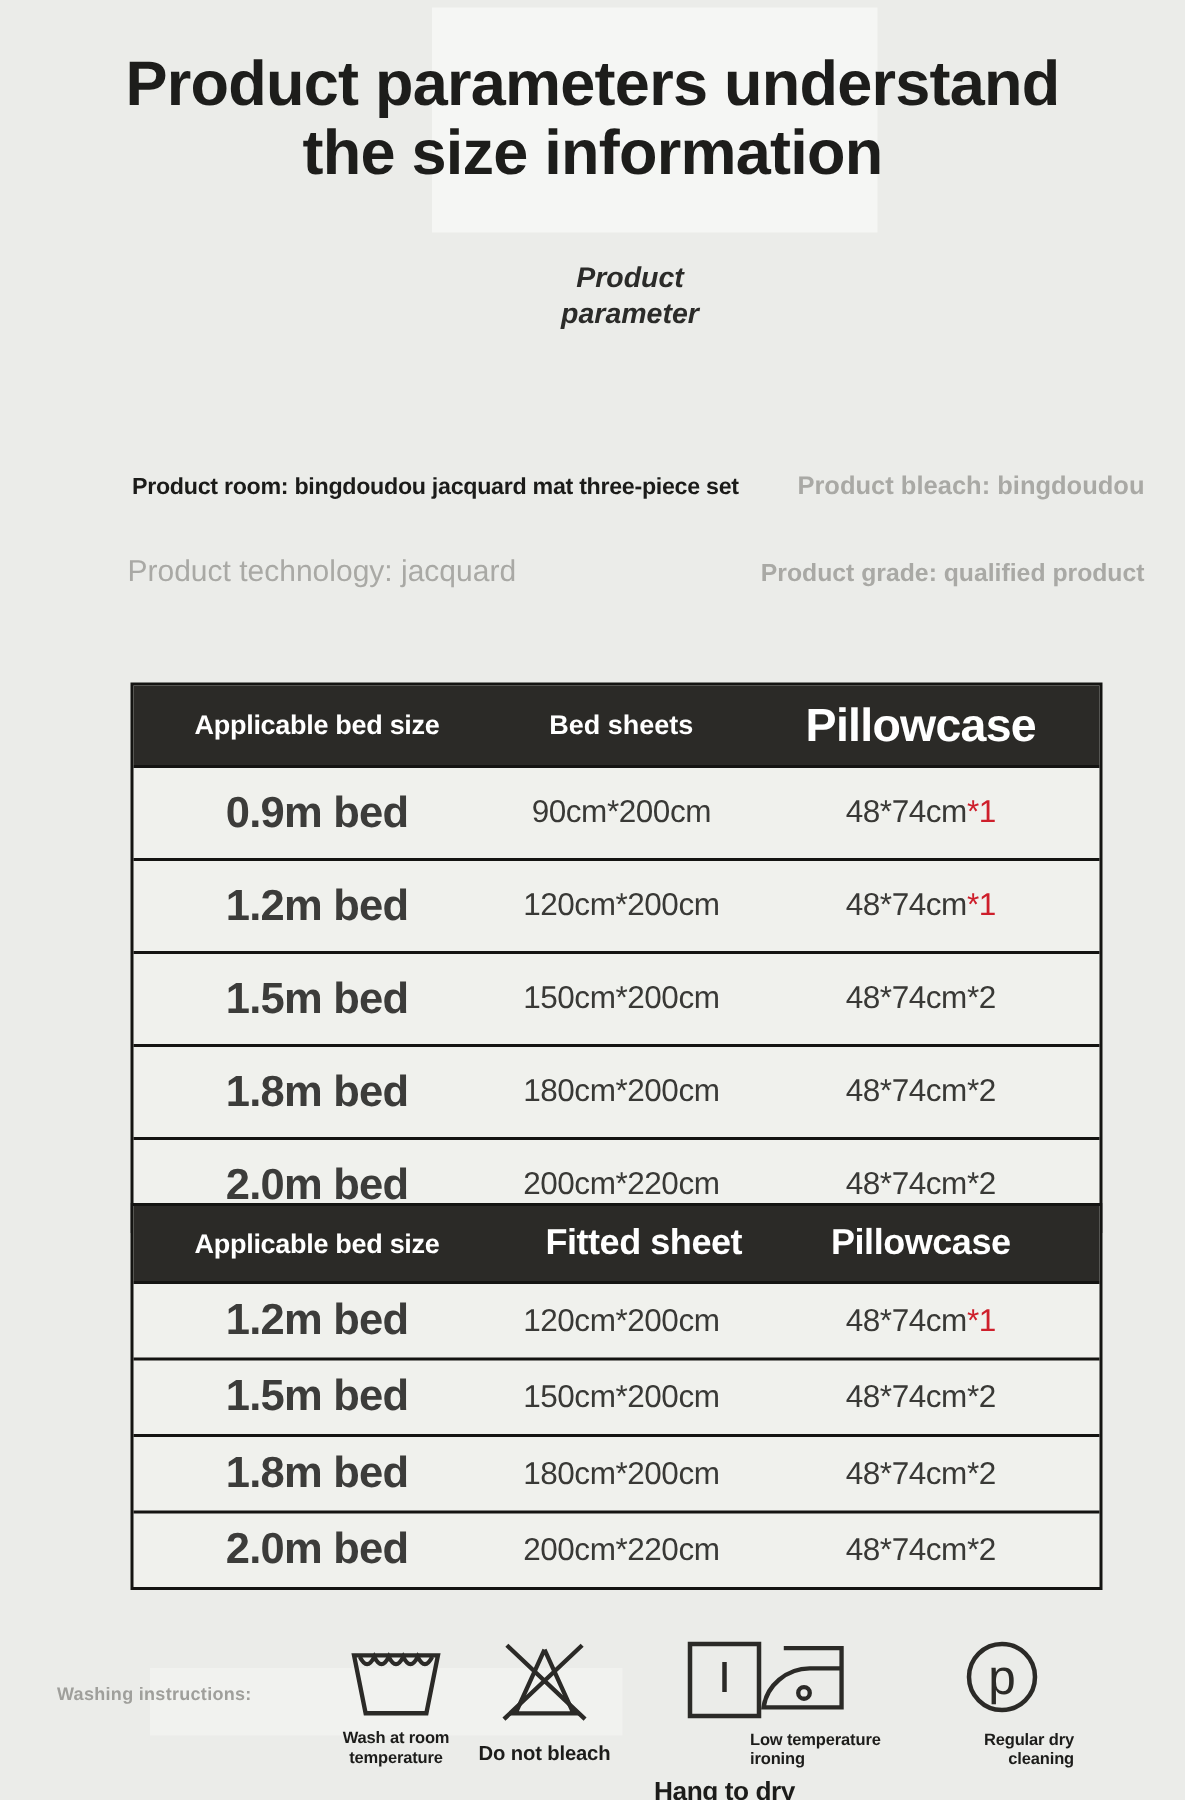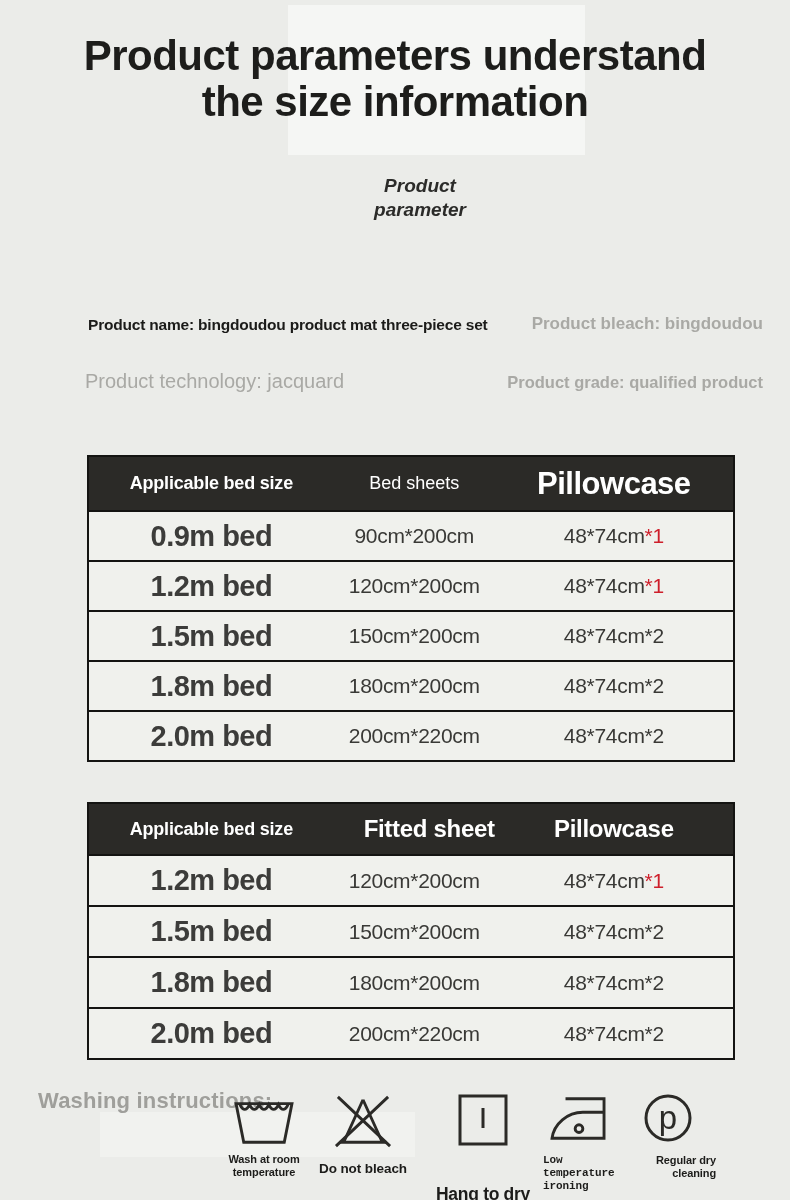--- a/index.html
+++ b/index.html
@@ -35,68 +35,68 @@
     background:var(--panel,#f0f1ed);
   }
   .table1 { top:455px; }
   .table2 { top:802px; }
   .t-header { display:flex; align-items:center; background:var(--headerbg,#2b2a27); color:#fff; }
   .table1 .t-header { height:53px; }
   .table2 .t-header { height:50px; }
   .t-col { text-align:center; }
   .c1 { width:38%; } .c2 { width:25%; } .c3 { width:37%; }
   .h-size { font-size:18px; font-weight:700; letter-spacing:-0.2px; }
-  .table1 .h-mid    { font-size:18px; font-weight:400; }
+  .table1 .h-mid    { font-size:18px; font-weight:700; }
   .table1 .h-pillow { font-size:31px; font-weight:700; letter-spacing:-0.5px; }
   .table2 .h-mid    { font-size:24px; font-weight:700; letter-spacing:-0.3px;text-align:right; }
   .table2 .h-pillow { font-size:24px; font-weight:700; letter-spacing:-0.3px; }
-  .t-row { display:flex; align-items:center; height:50px; border-top:2px solid var(--border,#141412); }
+  .t-row { display:flex; align-items:center; height:62px; border-top:2px solid var(--border,#141412); }
   .table2 .t-row { height:51px; }
   .cell-size   { font-size:29px; font-weight:700; color:#3c3c3a; letter-spacing:-0.5px; }
   .cell-dim    { font-size:21px; color:#39393 6; }
   .cell-dim, .cell-pillow { font-size:21px; color:#393936; letter-spacing:-0.3px; }
   .cell-pillow .red { color:var(--red,#ce1f2b); }
 
   .wash-label {
-    position:absolute; left:38px; top:1088px;
-    font-size:22px; font-weight:700; color:#9f9f9b; letter-spacing:0.2px;
+    position:absolute; left:38px; top:1122px;
+    font-size:12px; font-weight:700; color:#9f9f9b; letter-spacing:0.2px;
   }
   .wash-item {
     position:absolute; top:1093px; width:120px;
     display:flex; flex-direction:column; align-items:center;
   }
   .wash-item svg { display:block; }
   .wlabel {
     margin-top:6px; font-size:11px; line-height:13px; font-weight:700;
     color:#1c1c1a; text-align:center; white-space:pre-line; letter-spacing:-0.1px;
   }
   .item-tub    { left:204px; }
   .item-bleach { left:303px; }
   .item-dry    { left:423px;gap:32px; }
-  .item-iron   { left:519px;font-family:Liberation Mono, monospace; }
+  .item-iron   { left:476px; }
   .item-p      { left:608px; }
   .item-bleach .wlabel { font-size:13.5px; margin-top:13px; }
   .item-dry .wlabel    { font-size:17.5px; margin-top:9px; letter-spacing:-0.3px; }
   .item-iron .wlabel   { text-align:left;  align-self:flex-start; margin-left:24px; margin-top:9px; }
   .item-p .wlabel      { text-align:right; align-self:flex-end;   margin-right:12px; margin-top:9px; }
   .icon-stroke { stroke:#2b2a27; fill:none; stroke-width:3; }
 </style>
 </head>
 <body>
 
 <div class="page" style="--bg: #ebece9; --panel: #f0f1ed; --headerbg: #2b2a27; --border: #141412; --red: #ce1f2b; --gray: #a9a9a5; --dark: #1d1d1b;">
 
   <div class="wm wm-title"></div>
   <div class="wm wm-wash"></div>
 
   <h1 class="title"><span>Product parameters understand</span><br><span>the size information</span></h1>
 
   <div class="subtitle"><span>Product</span><br><span>parameter</span></div>
 
-  <div class="info-name">Product name: bingdoudou product mat three-piece set</div>
+  <div class="info-name">Product room: bingdoudou jacquard mat three-piece set</div>
   <div class="info-fabric">Product bleach: bingdoudou</div>
   <div class="info-tech">Product technology: jacquard</div>
   <div class="info-grade">Product grade: qualified product</div>
 
   <div class="size-table table1">
     <div class="t-header">
       <span class="t-col c1 h-size">Applicable bed size</span>
       <span class="t-col c2 h-mid">Bed sheets</span>
       <span class="t-col c3 h-pillow">Pillowcase</span>
     </div>

